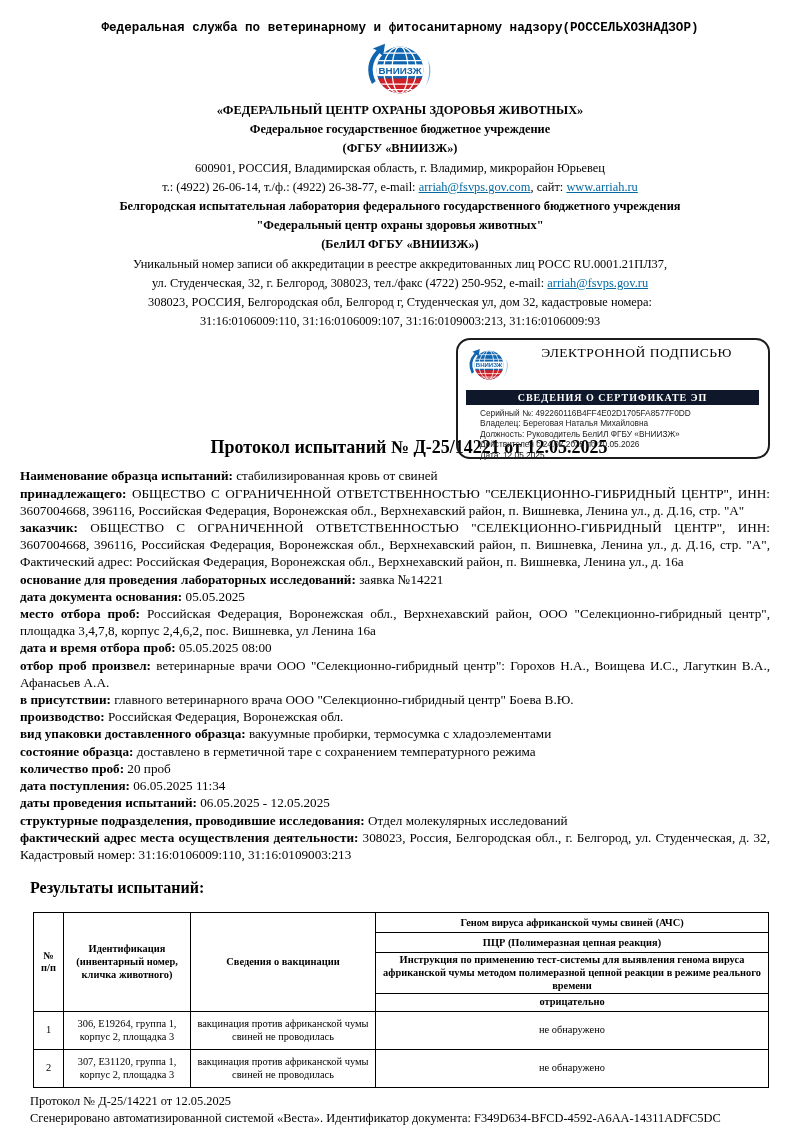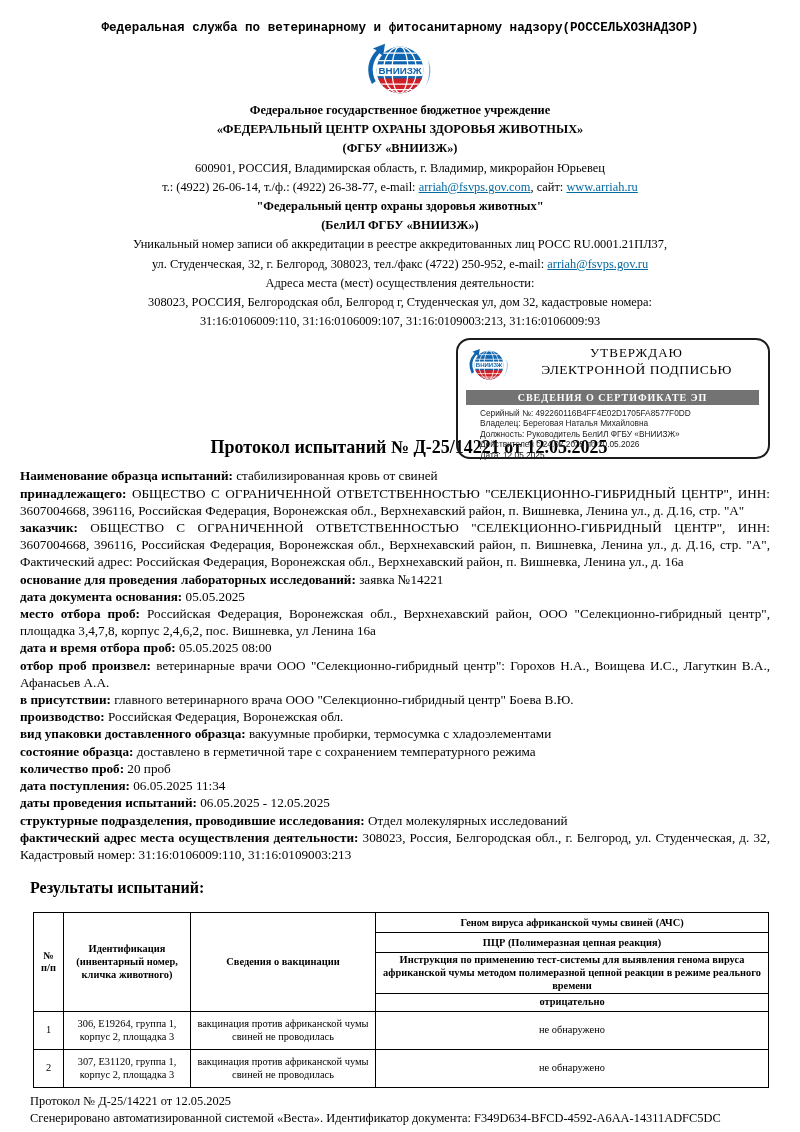--- a/index.html
+++ b/index.html
@@ -28,21 +28,21 @@
     background:transparent;
     padding:5px 9px 4px 8px;
     z-index:3;
   }
   .stamp-top { display:flex; align-items:flex-start; }
   .stamp-logo { flex:0 0 48px; padding-top:2px; }
   .stamp-head { flex:1; text-align:center; font-size:13px; line-height:15px; letter-spacing:0.5px; }
   .stamp-approve { font-size:13px; margin-bottom:2px; letter-spacing:1px; }
   .stamp-signed { font-size:13.5px; }
   .cert-bar {
-    background:#737373; color:#fff;
+    background:#0f172a; color:#fff;
     font-size:10px; font-weight:bold; letter-spacing:1px;
     text-align:center; line-height:15px; height:15px;
     margin:3px 0 3px 0;
   }
   .cert-lines { font-family:"Liberation Sans", sans-serif; font-size:8.3px; line-height:10.4px; color:#222;margin-left:14px; }
   
   .title { text-align:center; font-size:18px; font-weight:bold; margin-top:106px;margin-left:18px; }
   .fields { margin:9px 30px 0 20px; }
   .fields p { font-size:13.2px; line-height:17.2px; text-align:justify; }
   .fields p b { font-weight:bold; }
@@ -95,30 +95,30 @@
           <line x1="13" y1="21" x2="67" y2="21"></line>
           <line x1="13" y1="46" x2="67" y2="46"></line>
           <line x1="13" y1="52" x2="67" y2="52"></line>
         </g>
         <rect x="8" y="25" width="64" height="12.5" fill="#fff"></rect>
       </g>
       <text x="40" y="35" text-anchor="middle" font-family="Liberation Sans, sans-serif" font-size="10.5" font-weight="bold" fill="#1065b0">ВНИИЗЖ</text>
     </svg>
   </div>
 
+  <div class="hline hb">«ФЕДЕРАЛЬНЫЙ ЦЕНТР ОХРАНЫ ЗДОРОВЬЯ ЖИВОТНЫХ»</div>
   <div class="hline hb">Федеральное государственное бюджетное учреждение</div>
-  <div class="hline hb">«ФЕДЕРАЛЬНЫЙ ЦЕНТР ОХРАНЫ ЗДОРОВЬЯ ЖИВОТНЫХ»</div>
   <div class="hline hb">(ФГБУ «ВНИИЗЖ»)</div>
   <div class="hline">600901, РОССИЯ, Владимирская область, г. Владимир, микрорайон Юрьевец</div>
   <div class="hline"><span>т.: (4922) 26-06-14, т./ф.: (4922) 26-38-77, e-mail: </span><a class="doclink" href="#">arriah@fsvps.gov.com</a><span>, сайт: </span><a class="doclink" href="#">www.arriah.ru</a></div>
+  <div class="hline hb">Белгородская испытательная лаборатория федерального государственного бюджетного учреждения</div>
   <div class="hline hb">"Федеральный центр охраны здоровья животных"</div>
   <div class="hline hb">(БелИЛ ФГБУ «ВНИИЗЖ»)</div>
   <div class="hline">Уникальный номер записи об аккредитации в реестре аккредитованных лиц РОСС RU.0001.21ПЛ37,</div>
   <div class="hline"><span>ул. Студенческая, 32, г. Белгород, 308023, тел./факс (4722) 250-952, e-mail: </span><a class="doclink" href="#">arriah@fsvps.gov.ru</a></div>
-  <div class="hline">Адреса места (мест) осуществления деятельности:</div>
   <div class="hline">308023, РОССИЯ, Белгородская обл, Белгород г, Студенческая ул, дом 32, кадастровые номера:</div>
   <div class="hline">31:16:0106009:110, 31:16:0106009:107, 31:16:0109003:213, 31:16:0106009:93</div>
 
   <div class="stamp">
     <div class="stamp-top">
       <div class="stamp-logo">
         <svg width="46" height="36" viewBox="0 0 80 62">
           <defs>
               <clipPath id="gc2">
                 <circle cx="40" cy="31" r="25"></circle>
@@ -136,21 +136,20 @@
               <line x1="13" y1="21" x2="67" y2="21"></line>
               <line x1="13" y1="46" x2="67" y2="46"></line>
               <line x1="13" y1="52" x2="67" y2="52"></line>
             </g>
             <rect x="8" y="25" width="64" height="12.5" fill="#fff"></rect>
           </g>
           <text x="40" y="35" text-anchor="middle" font-family="Liberation Sans, sans-serif" font-size="10.5" font-weight="bold" fill="#1065b0">ВНИИЗЖ</text>
         </svg>
       </div>
       <div class="stamp-head">
-        <div class="stamp-approve">УТВЕРЖДАЮ</div>
         <div class="stamp-signed">ЭЛЕКТРОННОЙ ПОДПИСЬЮ</div>
       </div>
     </div>
     <div class="cert-bar">СВЕДЕНИЯ О СЕРТИФИКАТЕ ЭП</div>
     <div class="cert-lines">
       <div>Серийный №: 492260116B4FF4E02D1705FA8577F0DD</div>
       <div>Владелец: Береговая Наталья Михайловна</div>
       <div>Должность: Руководитель БелИЛ ФГБУ «ВНИИЗЖ»</div>
       <div>Действителен с 24.02.2025 по 20.05.2026</div>
       <div>Дата: 12.05.2025</div>

